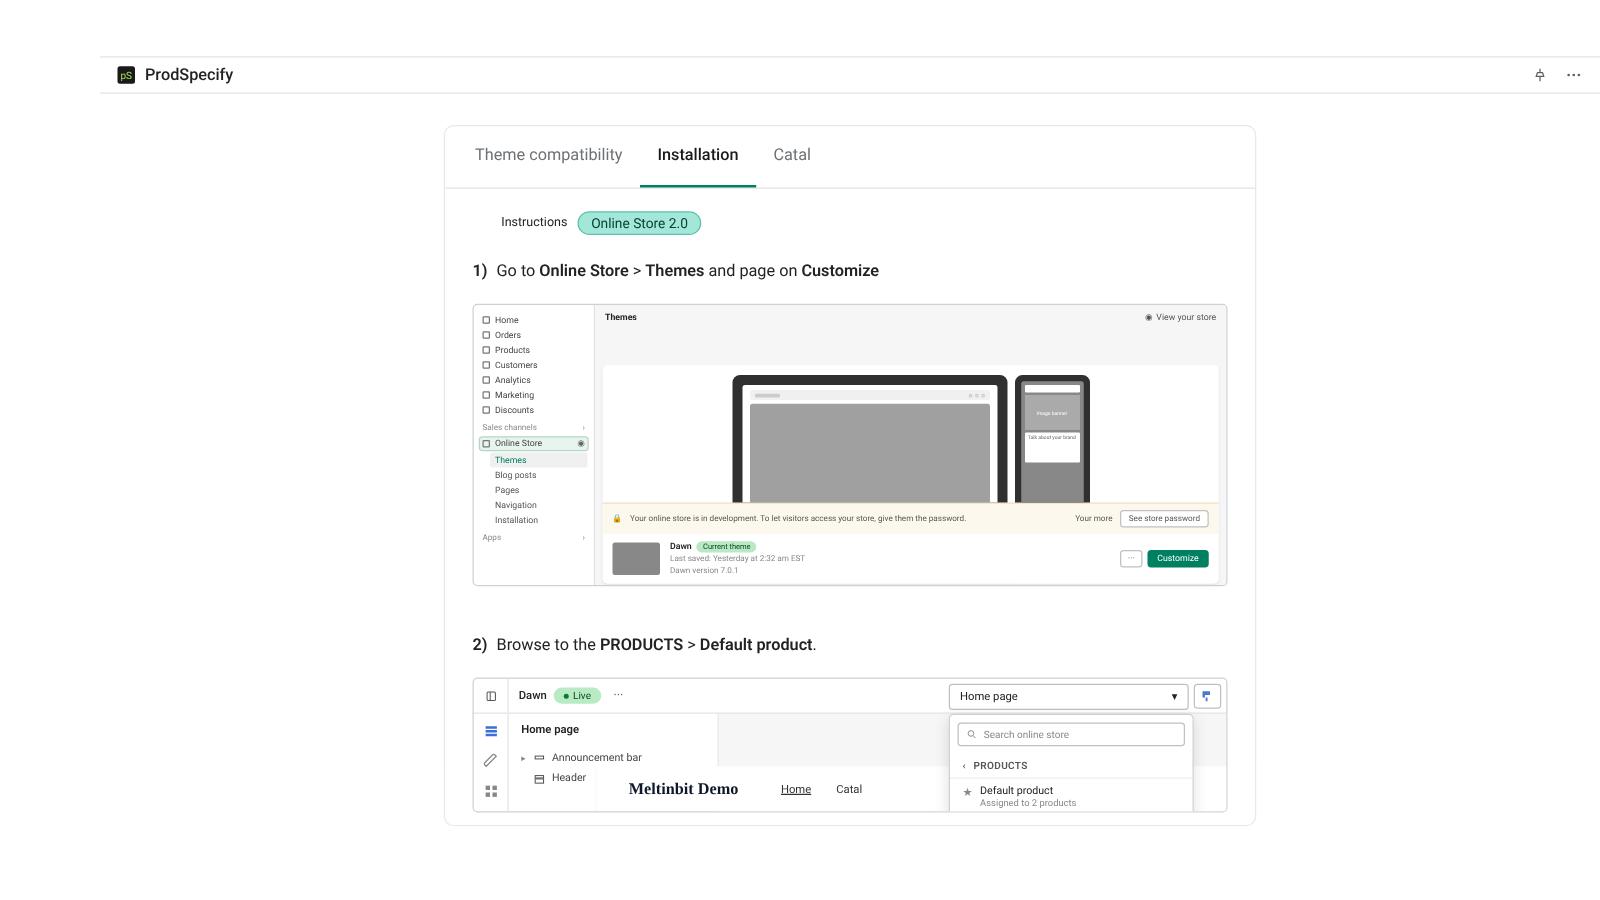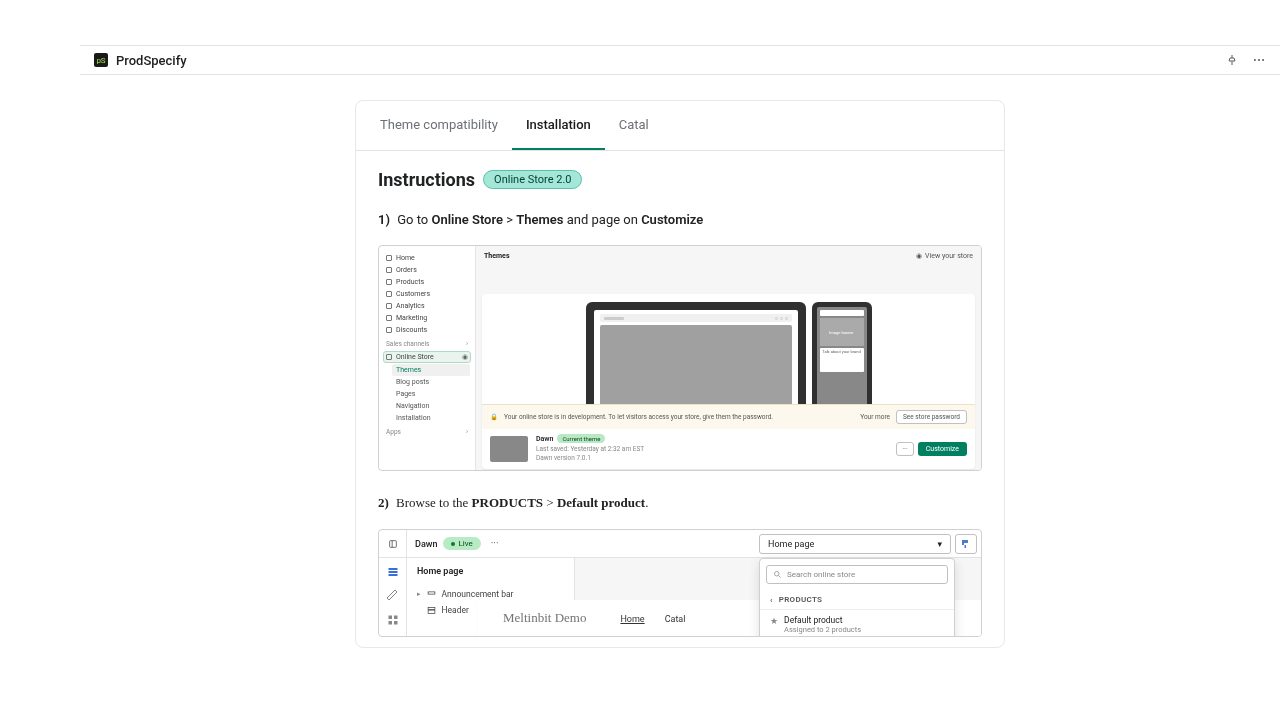--- a/index.html
+++ b/index.html
@@ -10,21 +10,21 @@
   .app-logo { width: 14px; height: 14px; background: #1a1a1a; border-radius: 2px; font-size: 8px; color: #a0e050; display:flex; align-items:center; justify-content:center; }
   .app-name { font-size: 13px; font-weight: 500; }
   .appbar-right { display: flex; align-items: center; gap: 14px; color: #5c5f62; }
   .content-wrap { margin-left: 80px; display:flex; flex-direction:column; align-items:center; padding-top: 25px; }
   .card { width: 650px; background: #fff; border: 1px solid #e6e8ea; border-radius: 8px; }
   .tabs { display: flex; border-bottom: 1px solid #e1e3e5; padding: 0 10px; }
   .tab { padding: 16px 14px; font-size: 13px; color: #6d7175; cursor: pointer; border-bottom: 2px solid transparent; }
   .tab.active { color: #1a1a1a; border-bottom-color: #008060; font-weight: 500; }
   .section { padding: 18px 22px 10px 22px; }
   .section-title-row { display:flex; align-items:center; gap: 8px; margin-bottom: 22px; }
-  .section-title { font-size: 18px; font-weight: 700; }
+  .section-title { font-size: 10px; font-weight: 400; margin-left: 23px; }
   .badge-teal { background: #a3e7d8; border: 1px solid #5fbfac; color: #0a4036; padding: 2px 10px; border-radius: 10px; font-size: 11px; }
   .step { font-size: 13px; margin-bottom: 18px; }
   .step b { font-weight: 600; }
   .step-num { font-weight:600; margin-right:4px; }
 
   
   .shot { border: 1px solid #cdd1d4; border-radius: 4px; overflow:hidden; background:#fff; }
   .shot1 { display:flex; height: 226px; }
   .shot1-sidebar { width: 97px; border-right: 1px solid #e1e3e5; padding: 6px 5px; font-size: 7px; color:#444; }
   .snav { display:flex; align-items:center; gap:4px; padding: 2px 2px; }
@@ -74,21 +74,21 @@
   .shot2-body { display:flex; height: 80px; }
   .shot2-toolcol { width:28px; border-right:1px solid #e1e3e5; display:flex; flex-direction:column; align-items:center; gap:12px; padding-top:8px; color:#888;}
   .shot2-toolcol .ico { width:12px; height:12px; }
   .shot2-toolcol .ico.active { color:#3a6fd8; }
   .shot2-sections { width: 168px; border-right:1px solid #e1e3e5; padding:8px 10px; font-size:9px; }
   .shot2-sec-title { font-weight:600; margin-bottom:10px; }
   .shot2-item { display:flex; align-items:center; gap:6px; padding:3px 0; color:#444; font-size:8.5px;}
   .shot2-item .caret { font-size:7px; color:#888; }
   .shot2-preview { flex:1; background:#f6f6f7; display:flex; align-items:flex-start; justify-content:center; padding-top:30px;}
   .shot2-preview-head { background:#fff; width:100%; padding:10px 26px; display:flex; align-items:center; gap:20px; font-size:10px; color:#666; box-shadow:0 1px 2px rgba(0,0,0,0.05); position:absolute; bottom:0;}
-  .shot2-brand { font-size:13px; font-family: "Times New Roman", serif; color:#737373; margin-right:14px;}
+  .shot2-brand { font-size:13px; font-family: "Times New Roman", serif; color:#0f172a; margin-right:14px;font-weight:bold;}
   .shot2-nav a { color:#333; font-size:9px; }
   .shot2-nav a.active { text-decoration:underline; }
   .shot2-overlay { position:absolute; right:26px; top:28px; width:196px; background:#fff; border:1px solid #d0d0d0; border-radius:4px; box-shadow:0 4px 12px rgba(0,0,0,0.12); }
   .shot2-search { margin:6px; border:1px solid #c0c0c0; border-radius:3px; padding:4px 6px; font-size:8px; color:#888; display:flex; align-items:center; gap:5px;}
   .shot2-crumb { padding:5px 10px; border-bottom:1px solid #eee; font-size:8px; font-weight:600; color:#555; letter-spacing:0.3px; display:flex; align-items:center; gap:6px;}
   .shot2-opt { padding:5px 10px 8px 10px; font-size:8.5px; display:flex; align-items:flex-start; gap:6px;}
   .shot2-opt-star { color:#888; font-size:9px; margin-top:1px;}
   .shot2-opt-sub { color:#888; font-size:7.5px; }
 
   svg { display:block; }
@@ -245,21 +245,21 @@
               </div>
               <div class="theme-actions">
                 <span class="theme-more">···</span>
                 <span class="theme-cust">Customize</span>
               </div>
             </div>
           </div>
         </div>
       </div>
 
-      <div class="step" style="margin-top:24px;font-family:Liberation Serif, serif;">
+      <div class="step" style="margin-top:40px;">
         <span class="step-num">2)</span>
         <span>Browse to the </span><b>PRODUCTS</b><span>  &gt; </span><b>Default product</b><span>.</span>
       </div>
 
       <div class="shot2">
         <div class="shot2-top">
           <div class="shot2-back">
               <svg width="10" height="10" viewBox="0 0 24 24" fill="none" stroke="currentColor" stroke-width="2">
                 <rect x="4" y="4" width="16" height="16" rx="2"></rect>
                 <path d="M10 4v16"></path>

